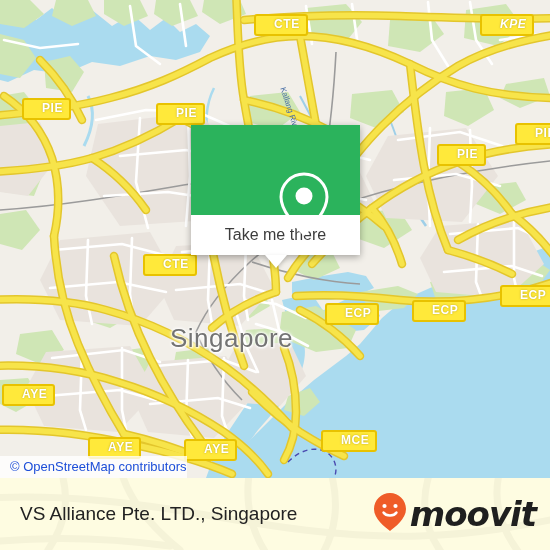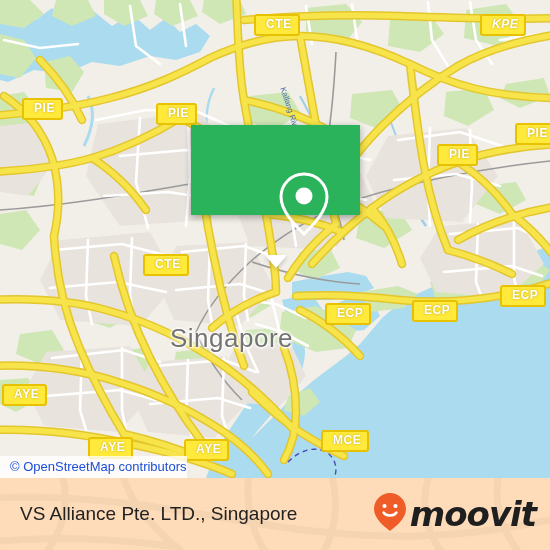--- a/index.html
+++ b/index.html
@@ -15,21 +15,21 @@
 
   
   .attrib{position:absolute;left:0;bottom:0;height:22px;line-height:22px;
           padding:0 0 0 10px;font-size:13px;color:#1d4ed8;
           background:rgba(255,255,255,0.80);white-space:nowrap;
           font-family:"Liberation Sans","DejaVu Sans",sans-serif;}
 
   
   .shield{position:absolute;background:#ffe93a;border:2px solid #e8c200;
           border-radius:3px;color:#fff;font-weight:bold;font-size:12px;
-          line-height:13px;padding:2px 6px 3px 10px;letter-spacing:.6px;
+          line-height:13px;padding:2px 6px 3px 18px;letter-spacing:.6px;
           text-shadow:0 0 2px rgba(120,100,0,.55);
           font-family:"Liberation Sans","DejaVu Sans",sans-serif;
           box-sizing:border-box;}
 
   
   .city-label{position:absolute;font-size:26px;color:#737373;
               letter-spacing:.5px;white-space:nowrap;
               text-shadow:0 0 3px #fff,0 0 3px #fff,0 0 5px #fff,1px 1px 2px #fff;
               font-family:"Liberation Sans","DejaVu Sans",sans-serif;}
   .river-label{position:absolute;font-size:8px;color:#4a6fa5;white-space:nowrap;
@@ -43,21 +43,21 @@
   #popup .cta{height:40px;background:#fff;display:flex;align-items:center;
               justify-content:center;color:#3c3c3c;font-size:16px;
               font-family:"Liberation Sans","DejaVu Sans",sans-serif;}
   #popup .tip{position:absolute;left:50%;top:130px;margin-left:-11px;width:0;height:0;
               border-left:11px solid transparent;border-right:11px solid transparent;
               border-top:13px solid #fff;
               filter:drop-shadow(0 2px 2px rgba(0,0,0,.2));}
 
   
   #footer{position:absolute;left:0;top:478px;width:550px;height:72px;
-          background:#fdba74;overflow:hidden;}
+          background:#fef9c3;overflow:hidden;}
   #footer-bg{position:absolute;left:0;top:0;width:550px;height:72px;opacity:.5;}
   #footer-title{position:absolute;left:20px;top:50%;transform:translateY(-50%);
                 font-size:19px;color:#222;white-space:nowrap;
                 font-family:"Liberation Sans","DejaVu Sans",sans-serif;}
   #brand{position:absolute;right:14px;top:50%;transform:translateY(-50%);
          display:flex;align-items:center;gap:3px;font-style:italic;}
   #brand .word{font-size:34px;font-weight:bold;color:#1f1f1f;letter-spacing:-1px;
                font-family:"DejaVu Sans","Liberation Sans",sans-serif;}
 </style>
 </head>
@@ -342,20 +342,23 @@
     <div id="popup">
       <div class="head">
         <span class="pin">
           <svg width="56" height="68" viewBox="0 0 56 68">
             <path d="M28,4 C 15.3,4 5,14.3 5,27 C 5,41.5 20,56 28,64
                      C 36,56 51,41.5 51,27 C 51,14.3 40.7,4 28,4 Z" fill="none" stroke="#ffffff" stroke-width="3"></path>
             <circle cx="28" cy="26" r="8.5" fill="#ffffff"></circle>
           </svg>
         </span>
       </div>
+      <div class="cta">
+        <span>Take me there</span>
+      </div>
       <div class="tip"></div>
     </div>
 
   </div>
 
   <div id="footer">
     <svg id="footer-bg" viewBox="0 0 550 72">
       <rect x="0" y="0" width="550" height="72" fill="#ffffff"></rect>
       <g stroke="#eeeeee" stroke-width="7" fill="none" stroke-linecap="round">
         <path d="M-10,20 C 60,16 130,24 200,36 C 270,48 340,60 420,58 C 480,56 520,48 560,40"></path>

